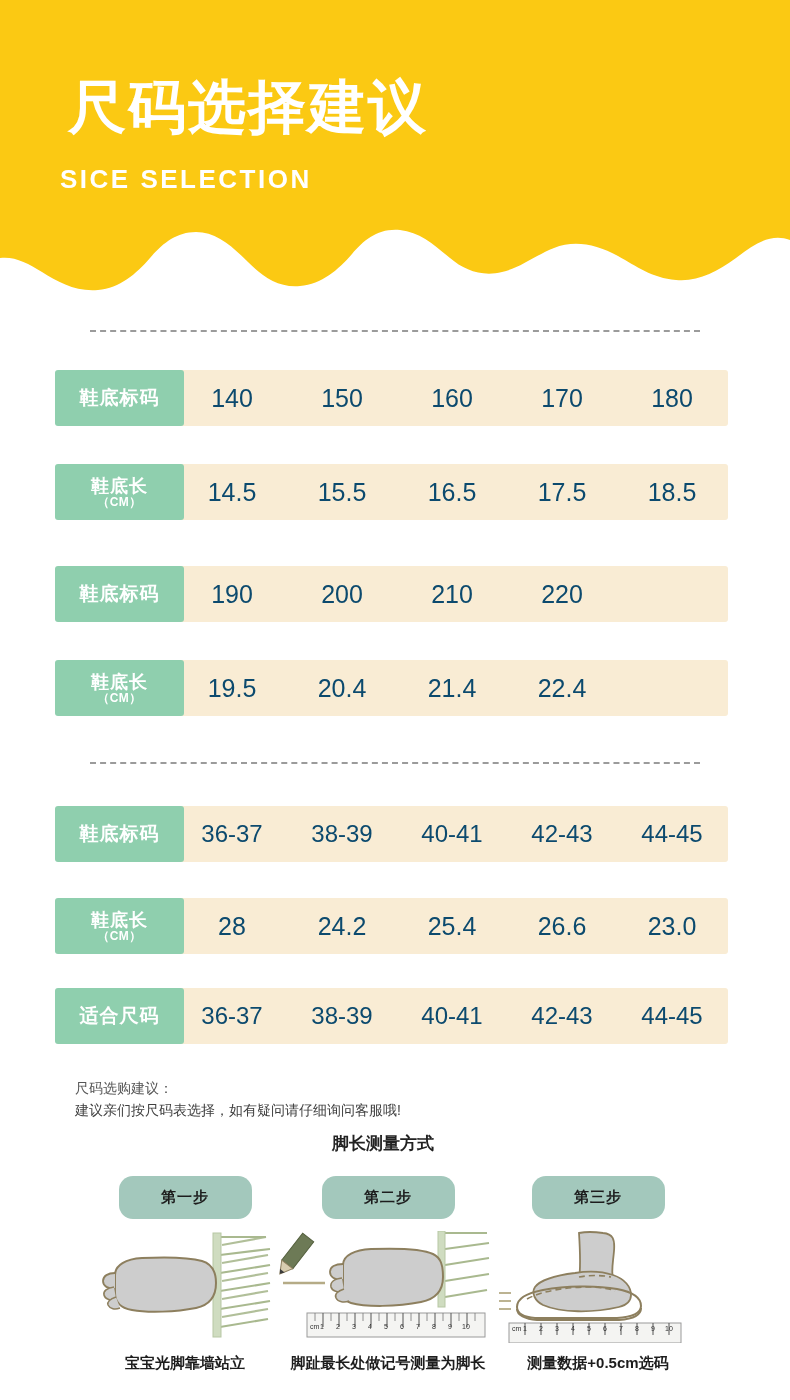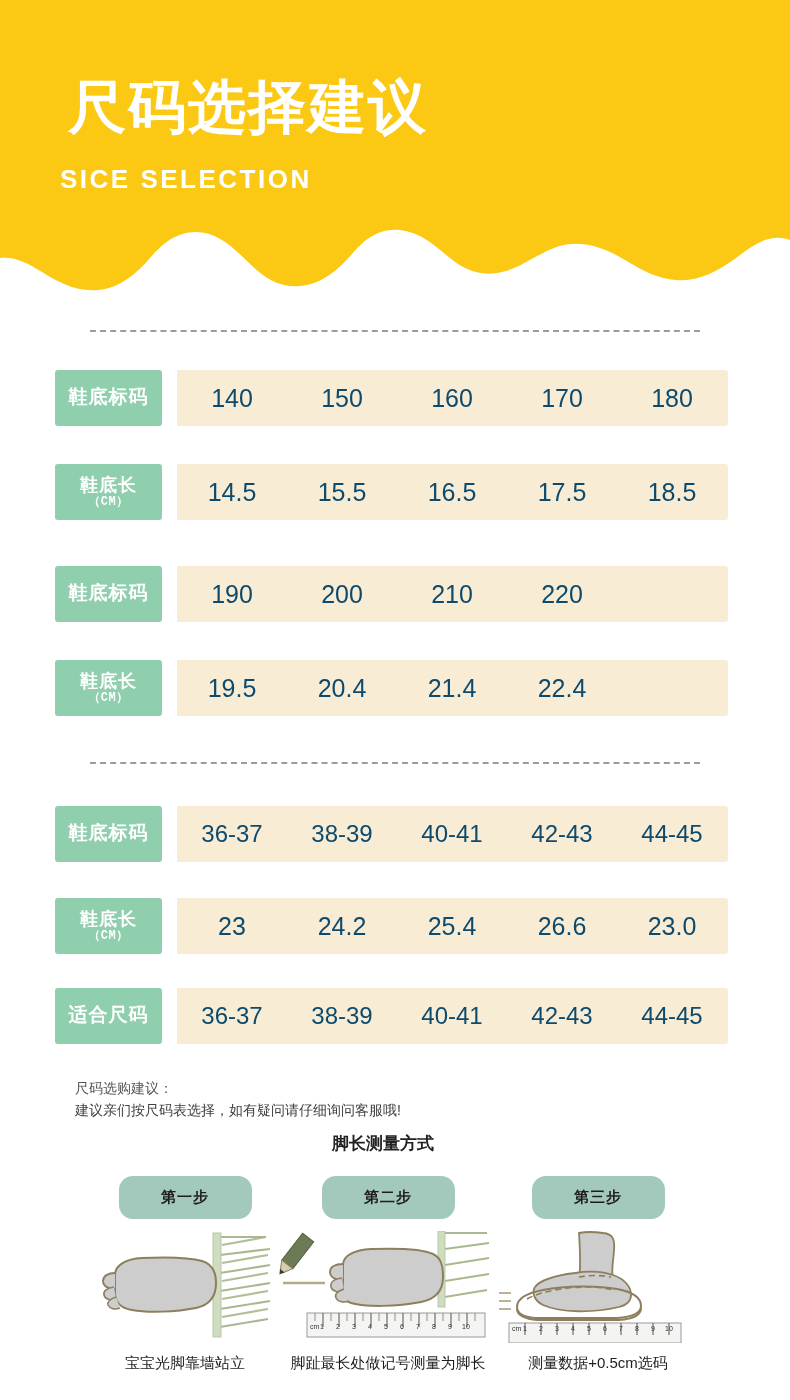--- a/index.html
+++ b/index.html
@@ -29,25 +29,24 @@
   .dash{
     position:absolute;left:90px;width:610px;height:0;
     border-top:2px dashed #9b9b9b;
   }
   .dash-1{top:330px;}
   .dash-2{top:762px;}
 
   
   .row{position:absolute;left:55px;width:673px;height:56px;}
   .row .label{
-    position:absolute;left:0;top:0;width:107px;height:56px;
+    position:absolute;left:0;top:0;width:129px;height:56px;
     background:#8fcfae;border-radius:3px;
     display:flex;flex-direction:column;align-items:center;justify-content:center;
     color:#ffffff;
-    font-family:Liberation Mono, monospace;
   }
   .row .label .l1{font-size:19px;line-height:22px;font-weight:bold;letter-spacing:1px;}
   .row .label .l2{font-size:12px;line-height:13px;font-weight:bold;letter-spacing:0.5px;}
   .row .label.two-line .l1{font-size:18px;line-height:20px;}
   .row .bar{
     position:absolute;left:122px;top:0;width:551px;height:56px;
     background:#f9ecd4;border-radius:0 3px 3px 0;
   }
   .row .cells{
     position:absolute;left:122px;top:0;width:551px;height:56px;
@@ -85,21 +84,21 @@
   .step-3{left:478px;}
   .pill{
     width:133px;height:43px;margin:0 auto;
     background:#a3c8bc;border-radius:14px;
     display:flex;align-items:center;justify-content:center;
     color:#1d1d1d;font-size:15px;font-weight:bold;letter-spacing:1px;
   }
   .art{width:230px;height:112px;margin:12px auto 0;position:relative;}
   .cap{
     margin-top:8px;text-align:center;
-    font-size:15px;color:#1d1d1d;font-weight:normal;white-space:nowrap;
+    font-size:15px;color:#1d1d1d;font-weight:bold;white-space:nowrap;
   }
   .cap-1{position:absolute;left:-5px;top:170px;width:250px;}
   .cap-2{position:absolute;left:-35px;top:170px;width:310px;}
   .cap-3{position:absolute;left:-15px;top:170px;width:270px;}
 </style>
 </head>
 <body>
 
 <div class="page">
 
@@ -185,21 +184,21 @@
           <div class="cell">44-45</div>
         </div>
       </div>
       <div class="row" style="top: 898px;">
         <div class="bar"></div>
         <div class="label two-line">
           <div class="l1">鞋底长</div>
           <div class="l2">（CM）</div>
         </div>
         <div class="cells">
-          <div class="cell">23</div>
+          <div class="cell">28</div>
           <div class="cell">24.2</div>
           <div class="cell">25.4</div>
           <div class="cell">26.6</div>
           <div class="cell">23.0</div>
         </div>
       </div>
       <div class="row compact" style="top: 988px;">
         <div class="bar"></div>
         <div class="label">
           <div class="l1">适合尺码</div>

